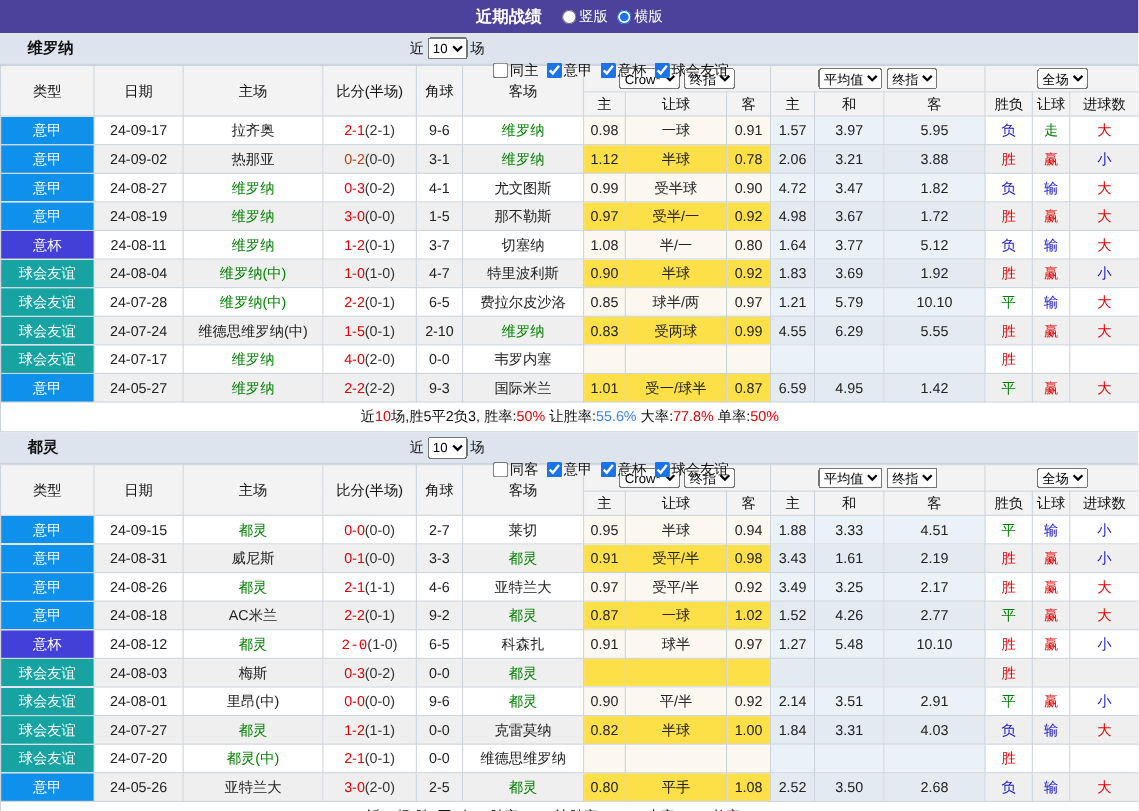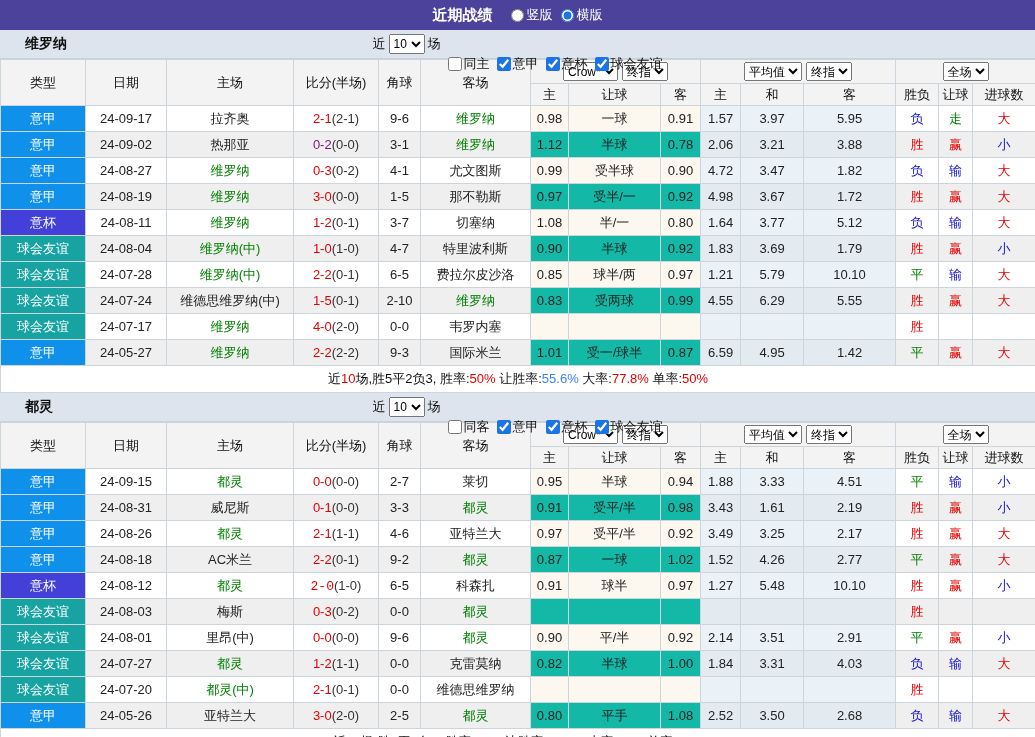--- a/index.html
+++ b/index.html
@@ -15,21 +15,21 @@
   .filters label{display:flex;align-items:center;gap:1px;margin-top:40px;}
   .filters input[type=checkbox]{accent-color:#1a73e8;width:14px;height:14px;margin:0 1px 0 4px;}
   table{width:1035px;border-collapse:collapse;table-layout:fixed;font-size:13px;text-align:center;}
   th,td{border:1px solid #ccd4dc;padding:0;overflow:hidden;white-space:nowrap;}
   thead th{background:#f3f3f3;font-weight:normal;height:21px;color:#111;}
   thead .sel-row th{height:23px;}
   thead select{font-size:12px;height:19px;margin:0 2px;}
   tbody td{height:25px;background:#fff;color:#222;}
   tbody tr.even td{background:#efefef;}
   tbody td.crow{background:#fcf7ef;}
-  tbody tr.even td.crow{background:#14b8a6;}
+  tbody tr.even td.crow{background:#fde047;}
   tbody td.avg{background:#eaf2f8;}
   tbody tr.even td.avg{background:#e3ebf1;}
   tbody td.type{color:#fff;font-size:13px;}
   .score-ht{color:#333;}
   .summary-row td{height:26px;background:#fff;font-size:13px;color:#111;}
 </style>
 </head>
 <body>
 
 <div class="title-bar">
@@ -132,21 +132,21 @@
           <td class="avg">3.97</td>
           <td class="avg">5.95</td>
           <td class="plain" style="color: rgb(18, 18, 204);">负</td>
           <td class="plain" style="color: rgb(0, 128, 0);">走</td>
           <td class="plain" style="color: rgb(230, 0, 0);">大</td>
         </tr>
         <tr class="even">
           <td class="type" style="background: rgb(15, 144, 234);">意甲</td>
           <td class="plain">24-09-02</td>
           <td class="plain">热那亚</td>
-          <td class="plain"><span style="color: #701a75; margin-top: 32px;">0-2</span><span class="score-ht">(0-0)</span></td>
+          <td class="plain"><span style="color: #c2410c; margin-top: 32px;">0-2</span><span class="score-ht">(0-0)</span></td>
           <td class="plain">3-1</td>
           <td class="plain" style="color: rgb(0, 128, 0);">维罗纳</td>
           <td class="crow">1.12</td>
           <td class="crow">半球</td>
           <td class="crow">0.78</td>
           <td class="avg">2.06</td>
           <td class="avg">3.21</td>
           <td class="avg">3.88</td>
           <td class="plain" style="color: rgb(230, 0, 0);">胜</td>
           <td class="plain" style="color: rgb(230, 0, 0);">赢</td>
@@ -208,21 +208,21 @@
           <td class="plain">24-08-04</td>
           <td class="plain" style="color: rgb(0, 128, 0);">维罗纳(中)</td>
           <td class="plain"><span style="color: rgb(230, 0, 0);">1-0</span><span class="score-ht">(1-0)</span></td>
           <td class="plain">4-7</td>
           <td class="plain">特里波利斯</td>
           <td class="crow">0.90</td>
           <td class="crow">半球</td>
           <td class="crow">0.92</td>
           <td class="avg">1.83</td>
           <td class="avg">3.69</td>
-          <td class="avg">1.79</td>
+          <td class="avg">1.92</td>
           <td class="plain" style="color: rgb(230, 0, 0);">胜</td>
           <td class="plain" style="color: rgb(230, 0, 0);">赢</td>
           <td class="plain" style="color: rgb(18, 18, 204);">小</td>
         </tr>
         <tr>
           <td class="type" style="background: rgb(23, 163, 161);">球会友谊</td>
           <td class="plain">24-07-28</td>
           <td class="plain" style="color: rgb(0, 128, 0);">维罗纳(中)</td>
           <td class="plain"><span style="color: rgb(230, 0, 0);">2-2</span><span class="score-ht">(0-1)</span></td>
           <td class="plain">6-5</td>

